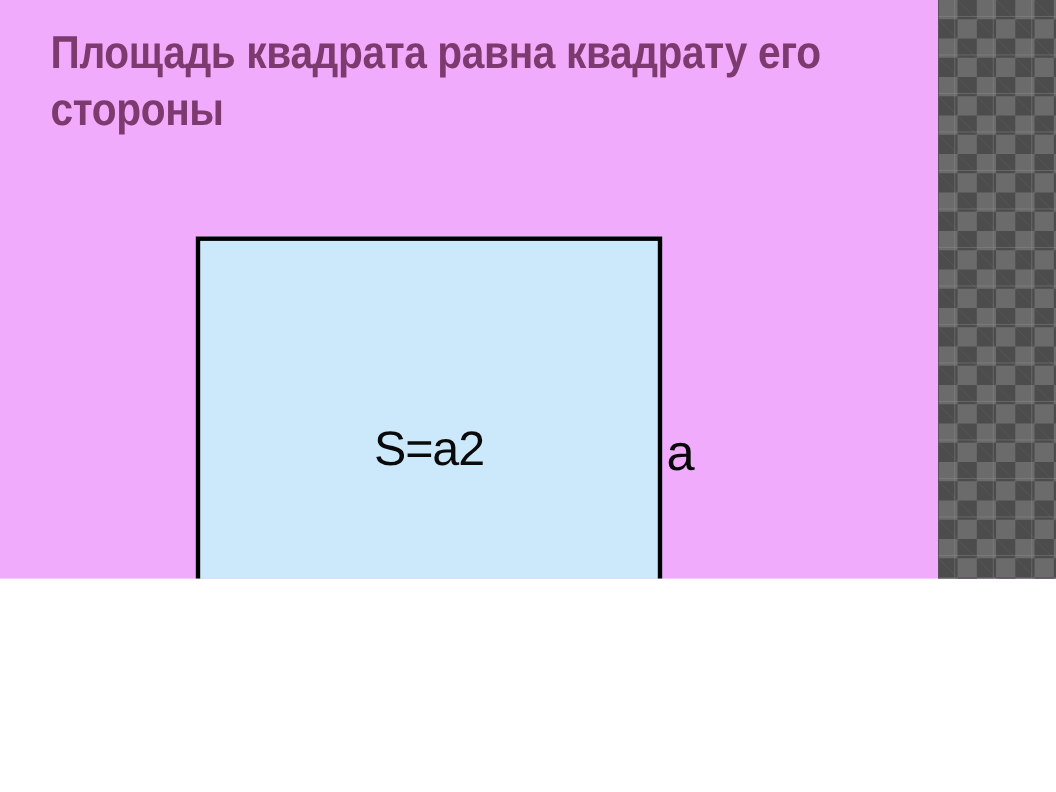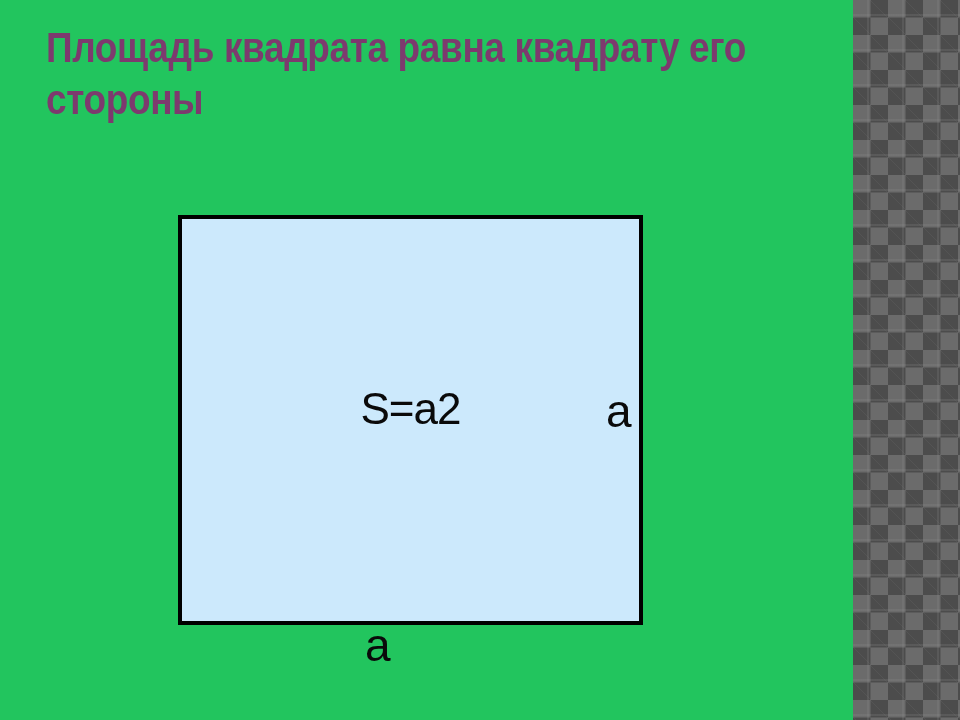--- a/index.html
+++ b/index.html
@@ -10,22 +10,22 @@
     width: 960px;
     height: 720px;
     background: #ffffff;
     font-family: "Liberation Sans", sans-serif;
     overflow: hidden;
   }
 
   #slide {
     position: relative;
     width: 960px;
-    height: 720px;
-    background: #22c55e;
+    height: 526px;
+    background: #f0abfc;
     overflow: hidden;
   }
 
   
   #decor-strip {
     position: absolute;
     top: 0;
     right: 0;
     width: 107px;
     height: 720px;
@@ -85,21 +85,20 @@
   
   #square {
     position: absolute;
     left: 178px;
     top: 215px;
     width: 416px;
     height: 402px;
     background: #cce9fc;
     border: 4px solid #000000;
     box-sizing: content-box;
-    padding-left: 41px;
   }
 
   #square-label {
     position: absolute;
     left: 0;
     top: 168px;
     width: 100%;
     text-align: center;
     color: #0a0a0a;
     font-family: "Liberation Sans", sans-serif;

